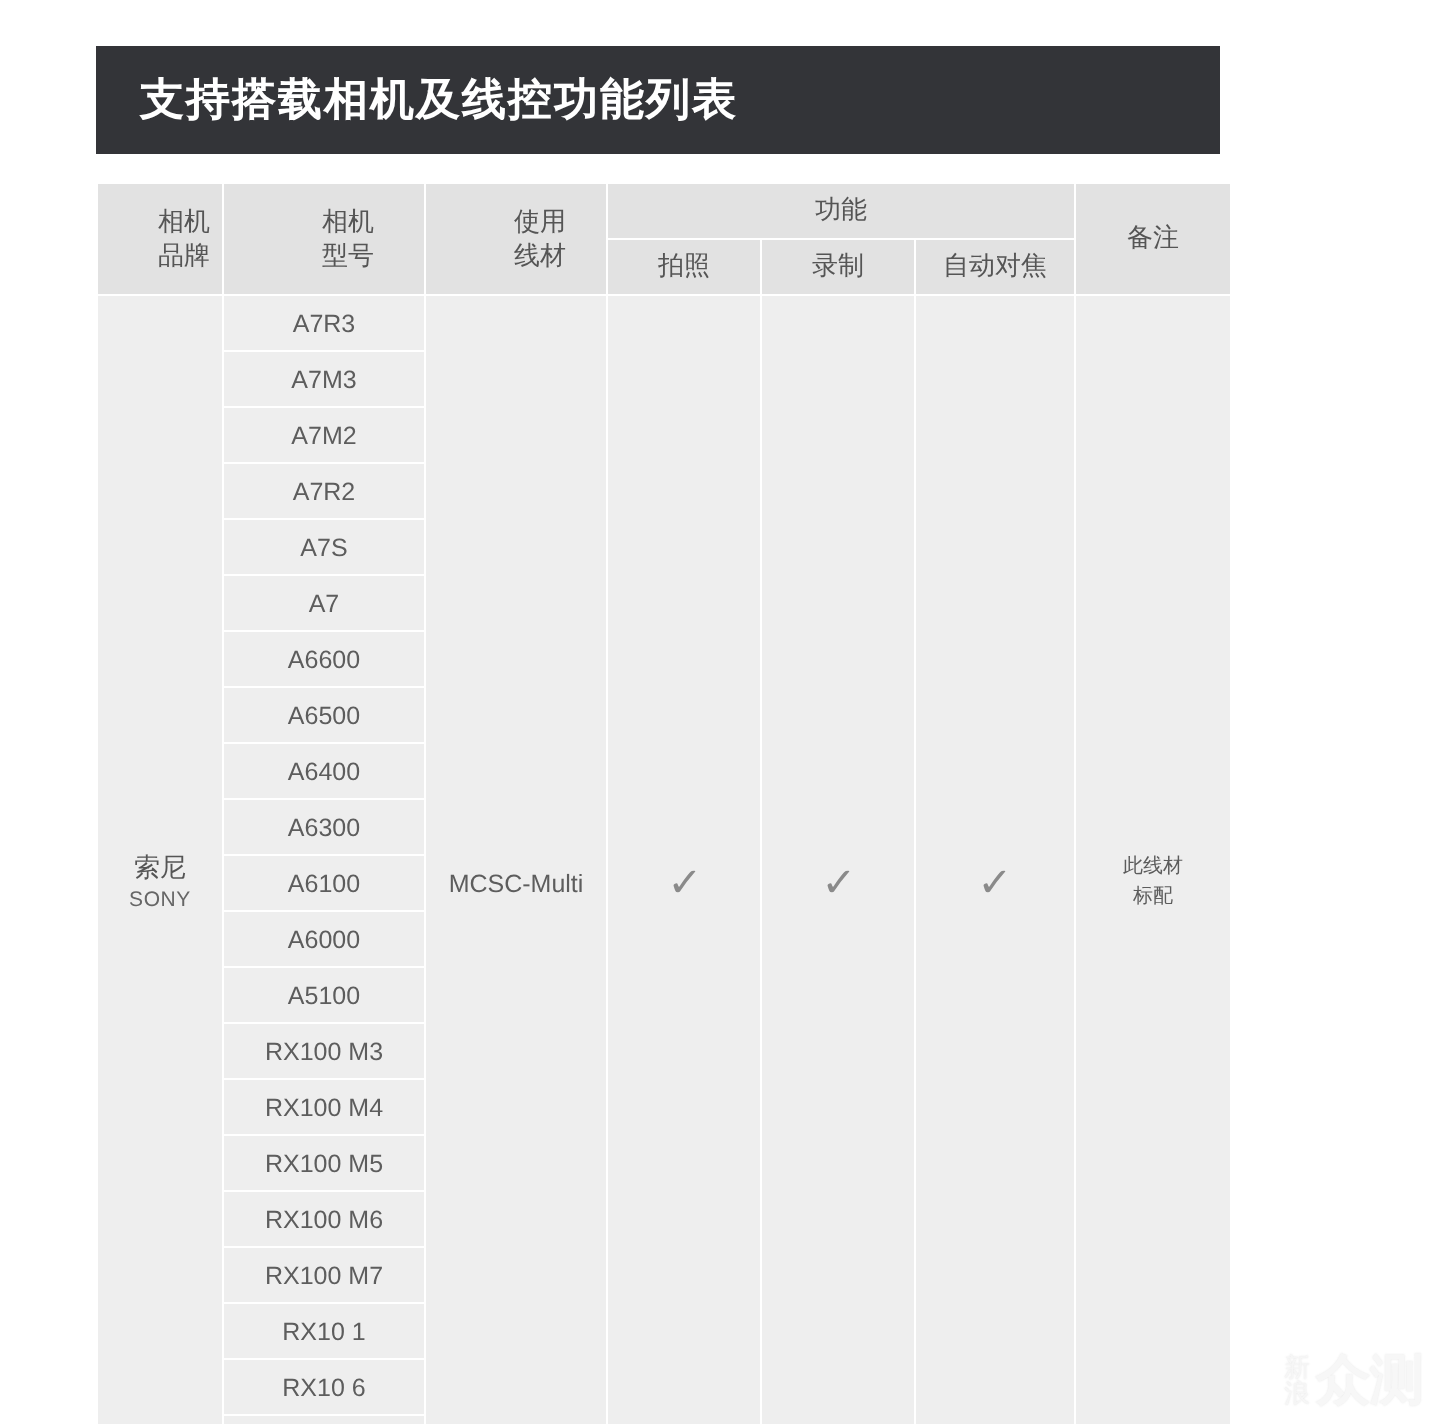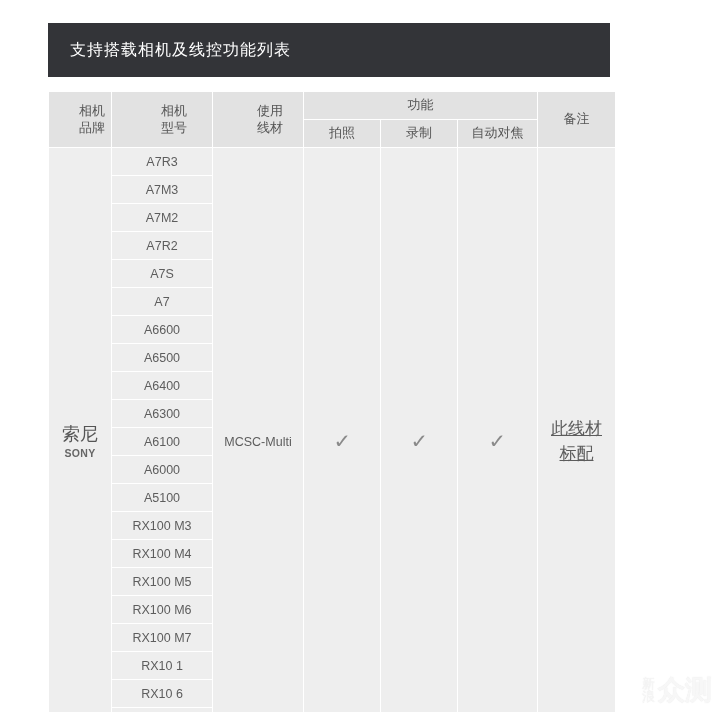--- a/index.html
+++ b/index.html
@@ -23,22 +23,22 @@
     top: 23px;
     width: 562px;
     height: 54px;
     background: #333438;
     box-sizing: border-box;
     display: flex;
     align-items: center;
   }
   .banner-title {
     color: #ffffff;
-    font-size: 16px;
-    font-weight: normal;
+    font-size: 22px;
+    font-weight: bold;
     letter-spacing: 1px;
     margin-left: 22px;
     line-height: 1;
   }
 
   
   .table-wrap {
     position: absolute;
     left: 48px;
     top: 91px;
@@ -85,44 +85,42 @@
   td.model-cell {
     height: 27px;
     font-size: 12.5px;
     color: #5c5c5c;
   }
   td.span-cell {
     font-size: 13px;
     color: #555555;
   }
   .brand-cn {
-    font-size: 18px;
+    font-size: 13px;
     display: block;
     color: #555555;
   }
   .brand-en {
     font-size: 10.5px;
     display: block;
     color: #666666;
     letter-spacing: 0.3px;
     margin-top: 1px;
-    font-weight: bold;
   }
   .check {
     font-size: 20px;
     color: #8a8a8a;
     line-height: 1;
     display: inline-block;
     transform: scaleX(1.05);
   }
   .note-text {
-    font-size: 17px;
+    font-size: 10px;
     color: #5c5c5c;
     line-height: 1.45;
-    text-decoration: underline;
   }
   .hdr-2line span { display: block; margin-left: 24px; }
 
   
   .watermark {
     position: absolute;
     right: 8px;
     bottom: 8px;
     display: flex;
     align-items: center;

